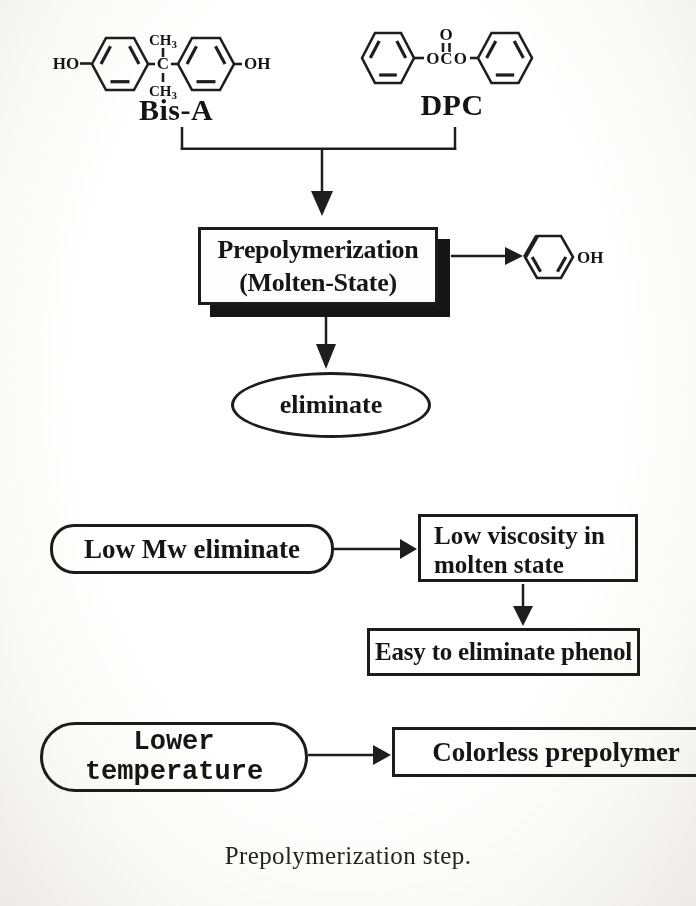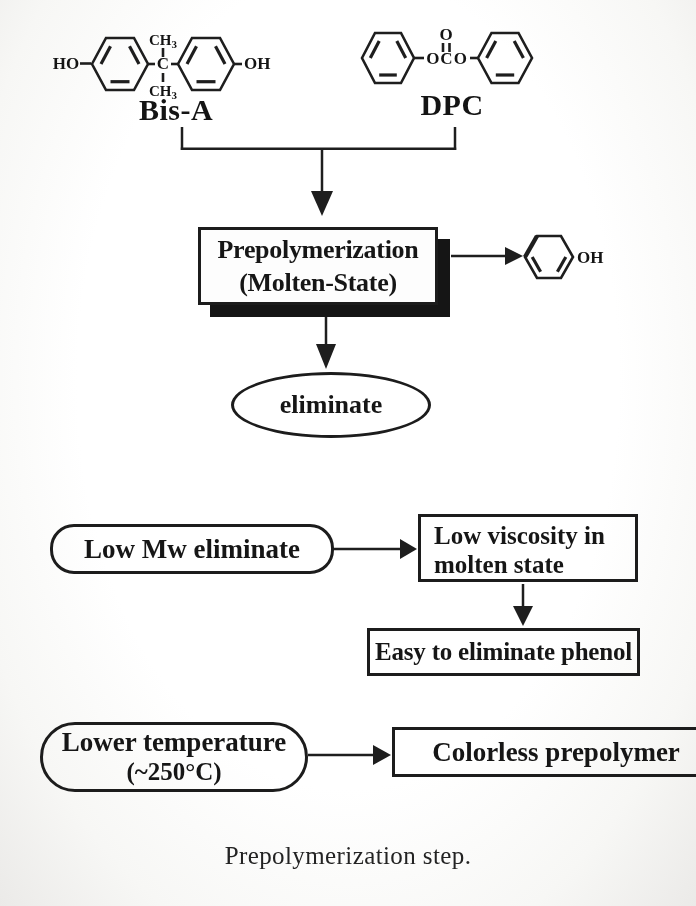--- a/index.html
+++ b/index.html
@@ -26,21 +26,21 @@
   }
   .process-box{left:198px;top:217px;width:240px;height:78px;background:#fdfdfd;
     box-shadow:12px 12px 0 #151515;font-size:26px;line-height:33px;letter-spacing:-0.3px;margin-top:10px;}
   .product-ellipse{left:231px;top:372px;width:200px;height:66px;border-radius:50%;
     font-size:26px;line-height:28px;}
   .pill1{left:50px;top:524px;width:284px;height:50px;border-radius:24px;font-size:27px;}
   .viscosity{left:418px;top:514px;width:220px;height:68px;align-items:flex-start;
     text-align:left;padding-left:13px;font-size:25px;line-height:29px;justify-content:flex-end;}
   .elim{left:367px;top:628px;width:273px;height:48px;font-size:25px;letter-spacing:-0.2px;}
   .pill2{left:40px;top:722px;width:268px;height:70px;border-radius:35px;
-    font-size:27px;line-height:30px;}
+    font-size:27px;line-height:30px;font-family:Liberation Mono, monospace;}
   .pill2 .line2{font-size:25px;}
   .colorless{left:392px;top:727px;width:328px;height:50px;font-size:27px;}
   .caption{position:absolute;left:0;top:842px;width:100%;text-align:center;
     font-size:25px;font-weight:normal;letter-spacing:0.4px;color:#232323;}
 </style>
 </head>
 <body>
 
 <div class="page">
 
@@ -145,21 +145,20 @@
     <span>Low viscosity in</span>
     <span>molten state</span>
   </div>
 
   <div class="node elim">
     <span>Easy to eliminate phenol</span>
   </div>
 
   <div class="node pill2">
     <span>Lower temperature</span>
-    <span class="line2">(~250°C)</span>
   </div>
 
   <div class="node colorless">
     <span>Colorless prepolymer</span>
   </div>
 
   <div class="caption">Prepolymerization step.</div>
 
 </div>
 

